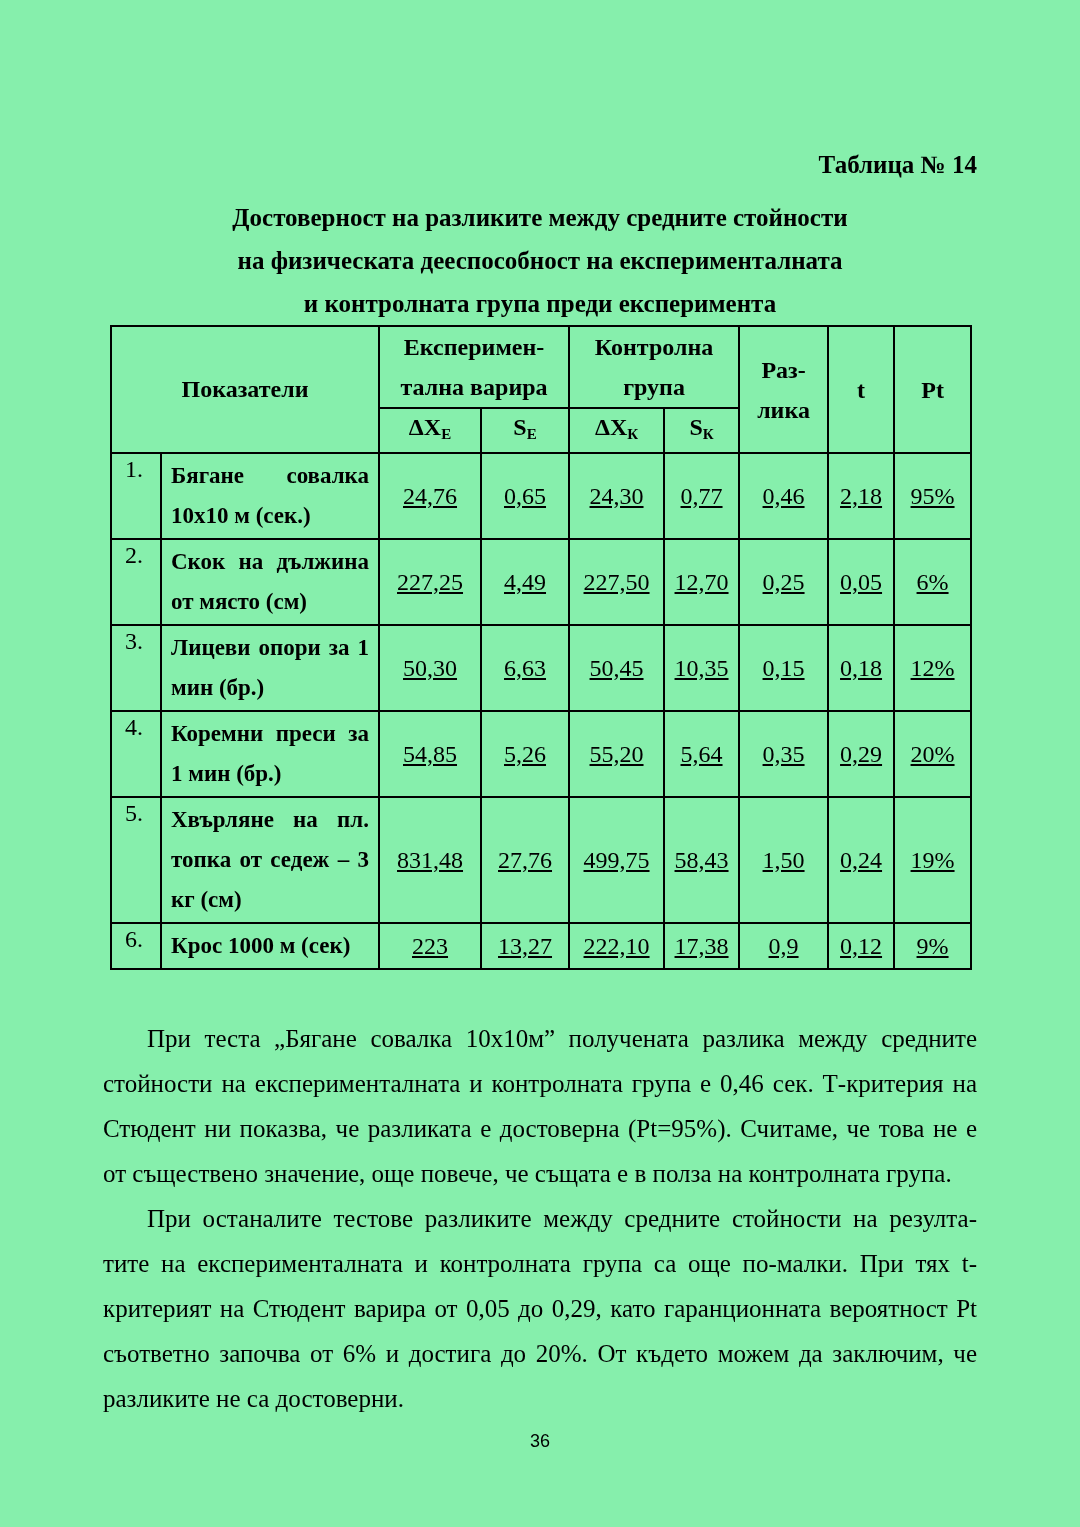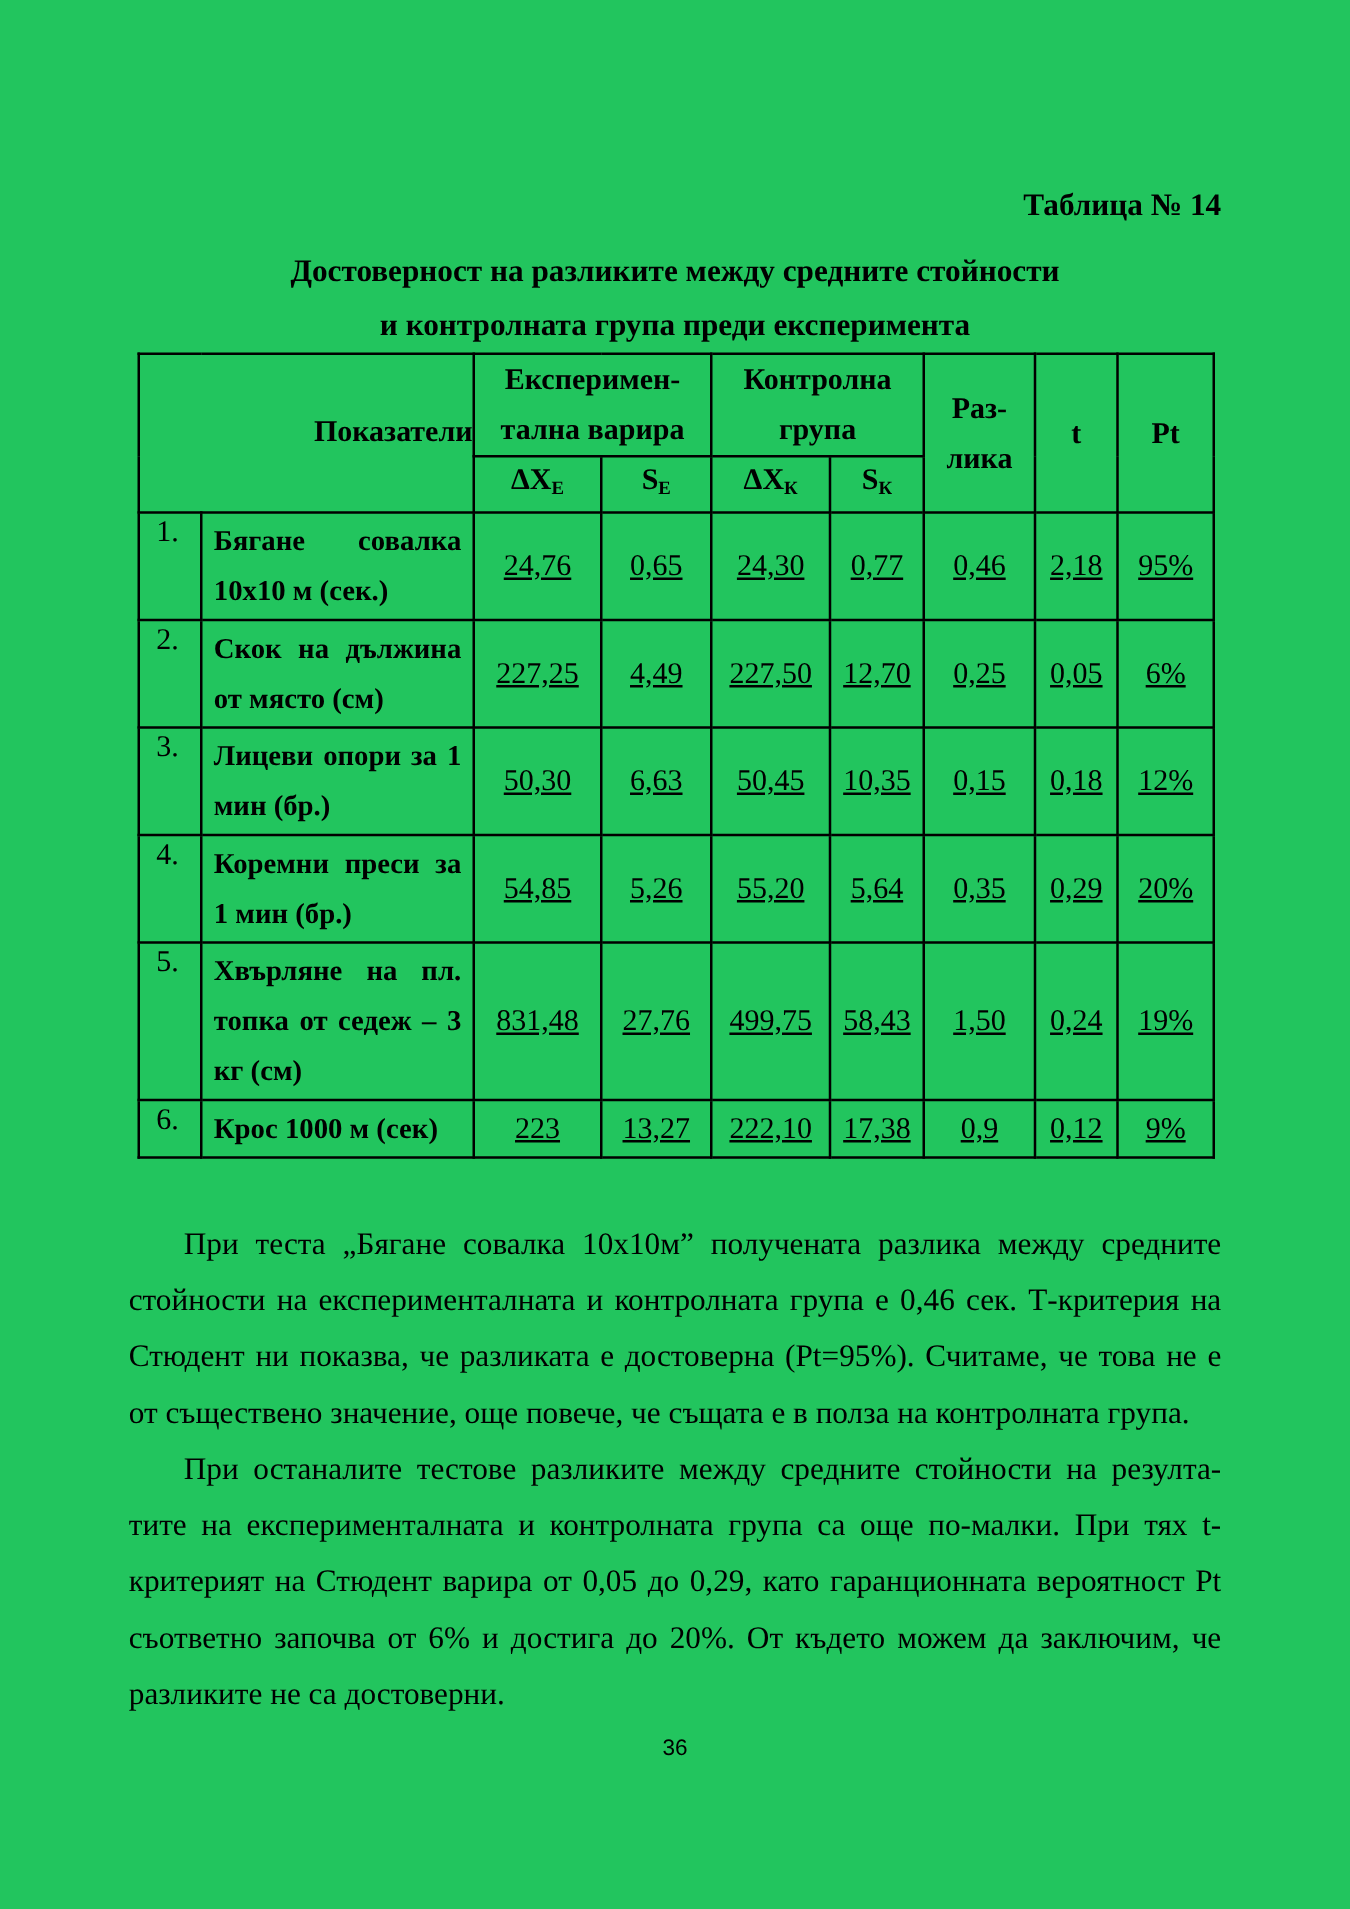--- a/index.html
+++ b/index.html
@@ -2,21 +2,21 @@
 <html><head>
 <meta charset="utf-8">
 <style>
   * { margin: 0; padding: 0; box-sizing: border-box; }
   html, body { background: #ffffff; }
   body {
     width: 1080px; height: 1527px;
     font-family: "Liberation Serif", "DejaVu Serif", serif;
     color: #000;
   }
-  .page { position: relative; width: 1080px; height: 1527px; overflow: hidden; background: #22c55e; }
+  .page { position: relative; width: 1080px; height: 1527px; overflow: hidden; background: #86efac; }
 
   .table-label {
     margin: 150px 103px 0 0;
     text-align: right;
     font-weight: bold;
     font-size: 25px;
     line-height: 30px;
   }
 
   .doc-title { margin: 16px auto 0 auto; width: 872px; font-weight: bold; font-size: 25px; }
@@ -27,21 +27,21 @@
     margin-left: 110px;
     width: 860px;
     font-size: 24px;
     table-layout: fixed;
   }
   table.data th, table.data td { border: 2px solid #000; }
   table.data th { font-weight: bold; }
 
   tr.h1 { height: 82px; }
   tr.h2 { height: 40px; }
-  .h-center { text-align: right; vertical-align: middle; margin-left: 16px; }
+  .h-center { text-align: center; vertical-align: middle; margin-left: 16px; }
   .twoLine > div { text-align: center; line-height: 40px; white-space: nowrap; }
   .sub-h { text-align: center; vertical-align: middle; line-height: 36px; }
   sub { font-size: 15px; vertical-align: -4px; font-weight: bold; }
 
   td.c-num {
     vertical-align: top;
     text-align: left;
     padding: 2px 0 0 13px;
     font-weight: normal;
     font-size: 24px;
@@ -75,20 +75,21 @@
 </style>
 </head>
 <body>
 
 <div class="page">
 
   <div class="table-label">Таблица № 14</div>
 
   <div class="doc-title">
       <div>Достоверност на разликите между средните стойности</div>
+      <div>на физическата дееспособност на експерименталната</div>
       <div>и контролната група преди експеримента</div>
     </div>
 
   <table class="data">
     <colgroup>
       <col style="width:50px">
         <col style="width:218px">
         <col style="width:102px">
       <col style="width:88px">
         <col style="width:95px">

